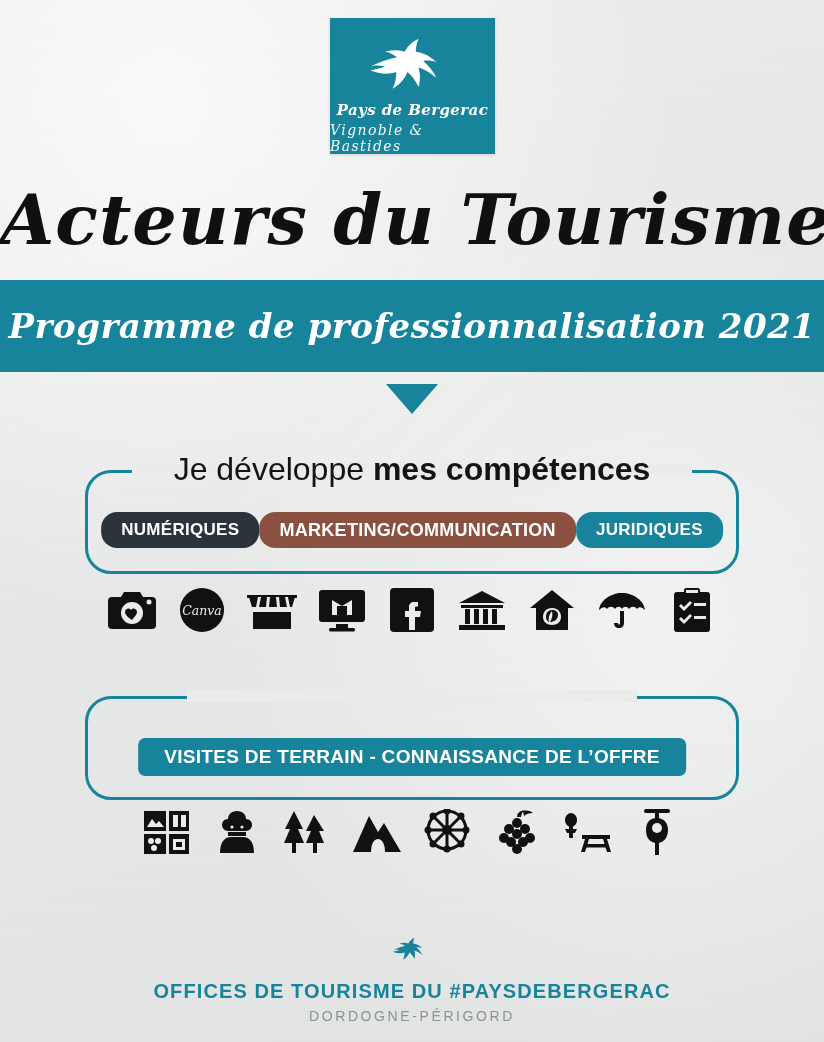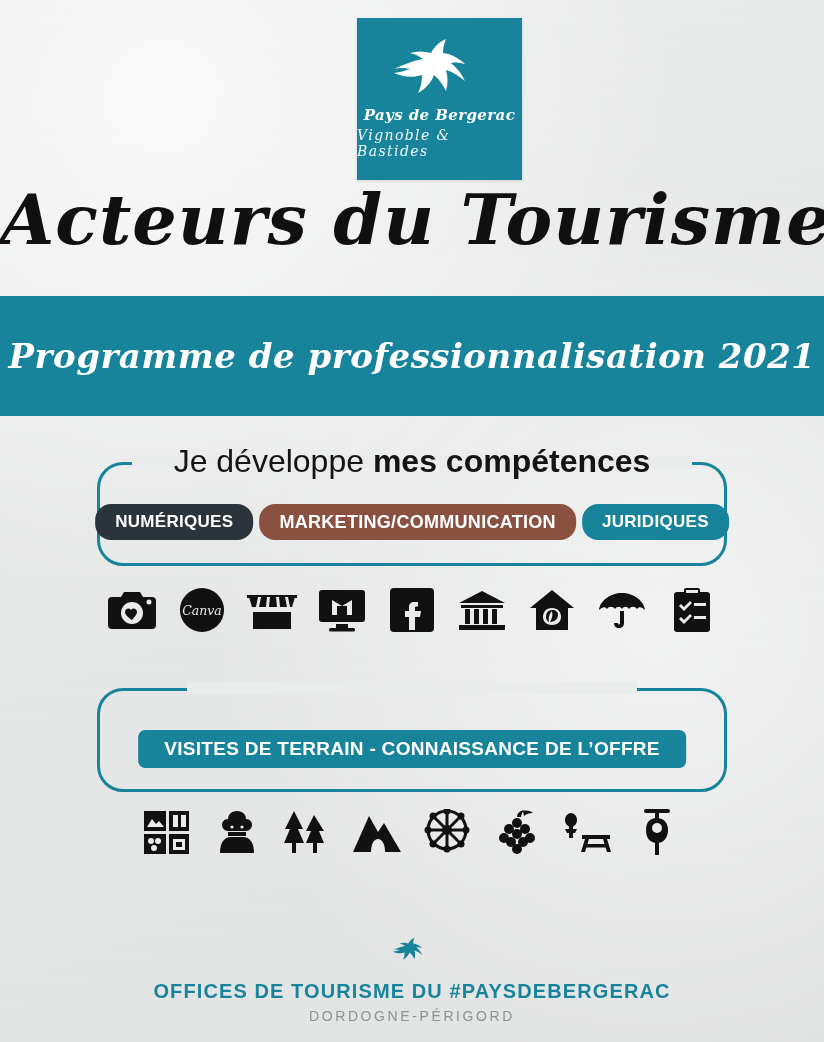--- a/index.html
+++ b/index.html
@@ -33,28 +33,27 @@
       repeating-linear-gradient(90deg, rgba(0,0,0,0.012) 0px, rgba(0,0,0,0.012) 1px, transparent 1px, transparent 4px);
     pointer-events: none;
   }
 
   
   .logo-box {
     position: absolute;
     left: 330px;
     top: 18px;
     width: 165px;
-    height: 162px;
+    height: 136px;
     background: #17849c;
     display: flex;
     flex-direction: column;
     align-items: center;
     justify-content: flex-start;
     box-shadow: 0 1px 3px rgba(0,0,0,0.13);
-    margin-left: 27px;
   }
   .logo-bird {
     margin-top: 16px;
     width: 112px;
     height: 70px;
   }
   .logo-name {
     color: #ffffff;
     font-family: "DejaVu Serif", serif;
     font-style: italic;
@@ -86,23 +85,23 @@
     font-size: 70px;
     color: #101010;
     letter-spacing: 1px;
     white-space: nowrap;
   }
 
   
   .banner {
     position: absolute;
     left: 0;
-    top: 296px;
-    width: 824px;
-    height: 120px;
+    top: 280px;
+    width: 824px;
+    height: 92px;
     background: #17849c;
     display: flex;
     align-items: center;
     justify-content: center;
   }
   .banner-text {
     color: #ffffff;
     font-family: "DejaVu Serif", serif;
     font-style: italic;
     font-weight: bold;
@@ -126,23 +125,24 @@
   .section {
     position: absolute;
     left: 0;
     width: 824px;
   }
   #section-competences { top: 462px; }
   #section-reseau { top: 688px; }
 
   .bracket {
     position: relative;
-    margin: 0 auto;
+    margin: 8px auto;
     width: 630px;
     height: 104px;
+    padding-left: 24px;
   }
   .bracket-frame {
     position: absolute;
     inset: 0;
     border: 3px solid #17849c;
     border-radius: 26px;
   }
   .section-heading {
     position: absolute;
     top: -22px;
@@ -165,21 +165,20 @@
     height: 12px;
     background: #eaebeb;
   }
 
   .pill-row {
     position: absolute;
     left: 50%;
     transform: translateX(-50%);
     top: 42px;
     display: flex;
-    gap: 6px;
     align-items: flex-end;
     white-space: nowrap;
   }
   .pill {
     border-radius: 16px;
     color: #ffffff;
     font-family: "Liberation Sans", sans-serif;
     font-weight: bold;
     font-size: 17px;
     letter-spacing: 0.3px;

